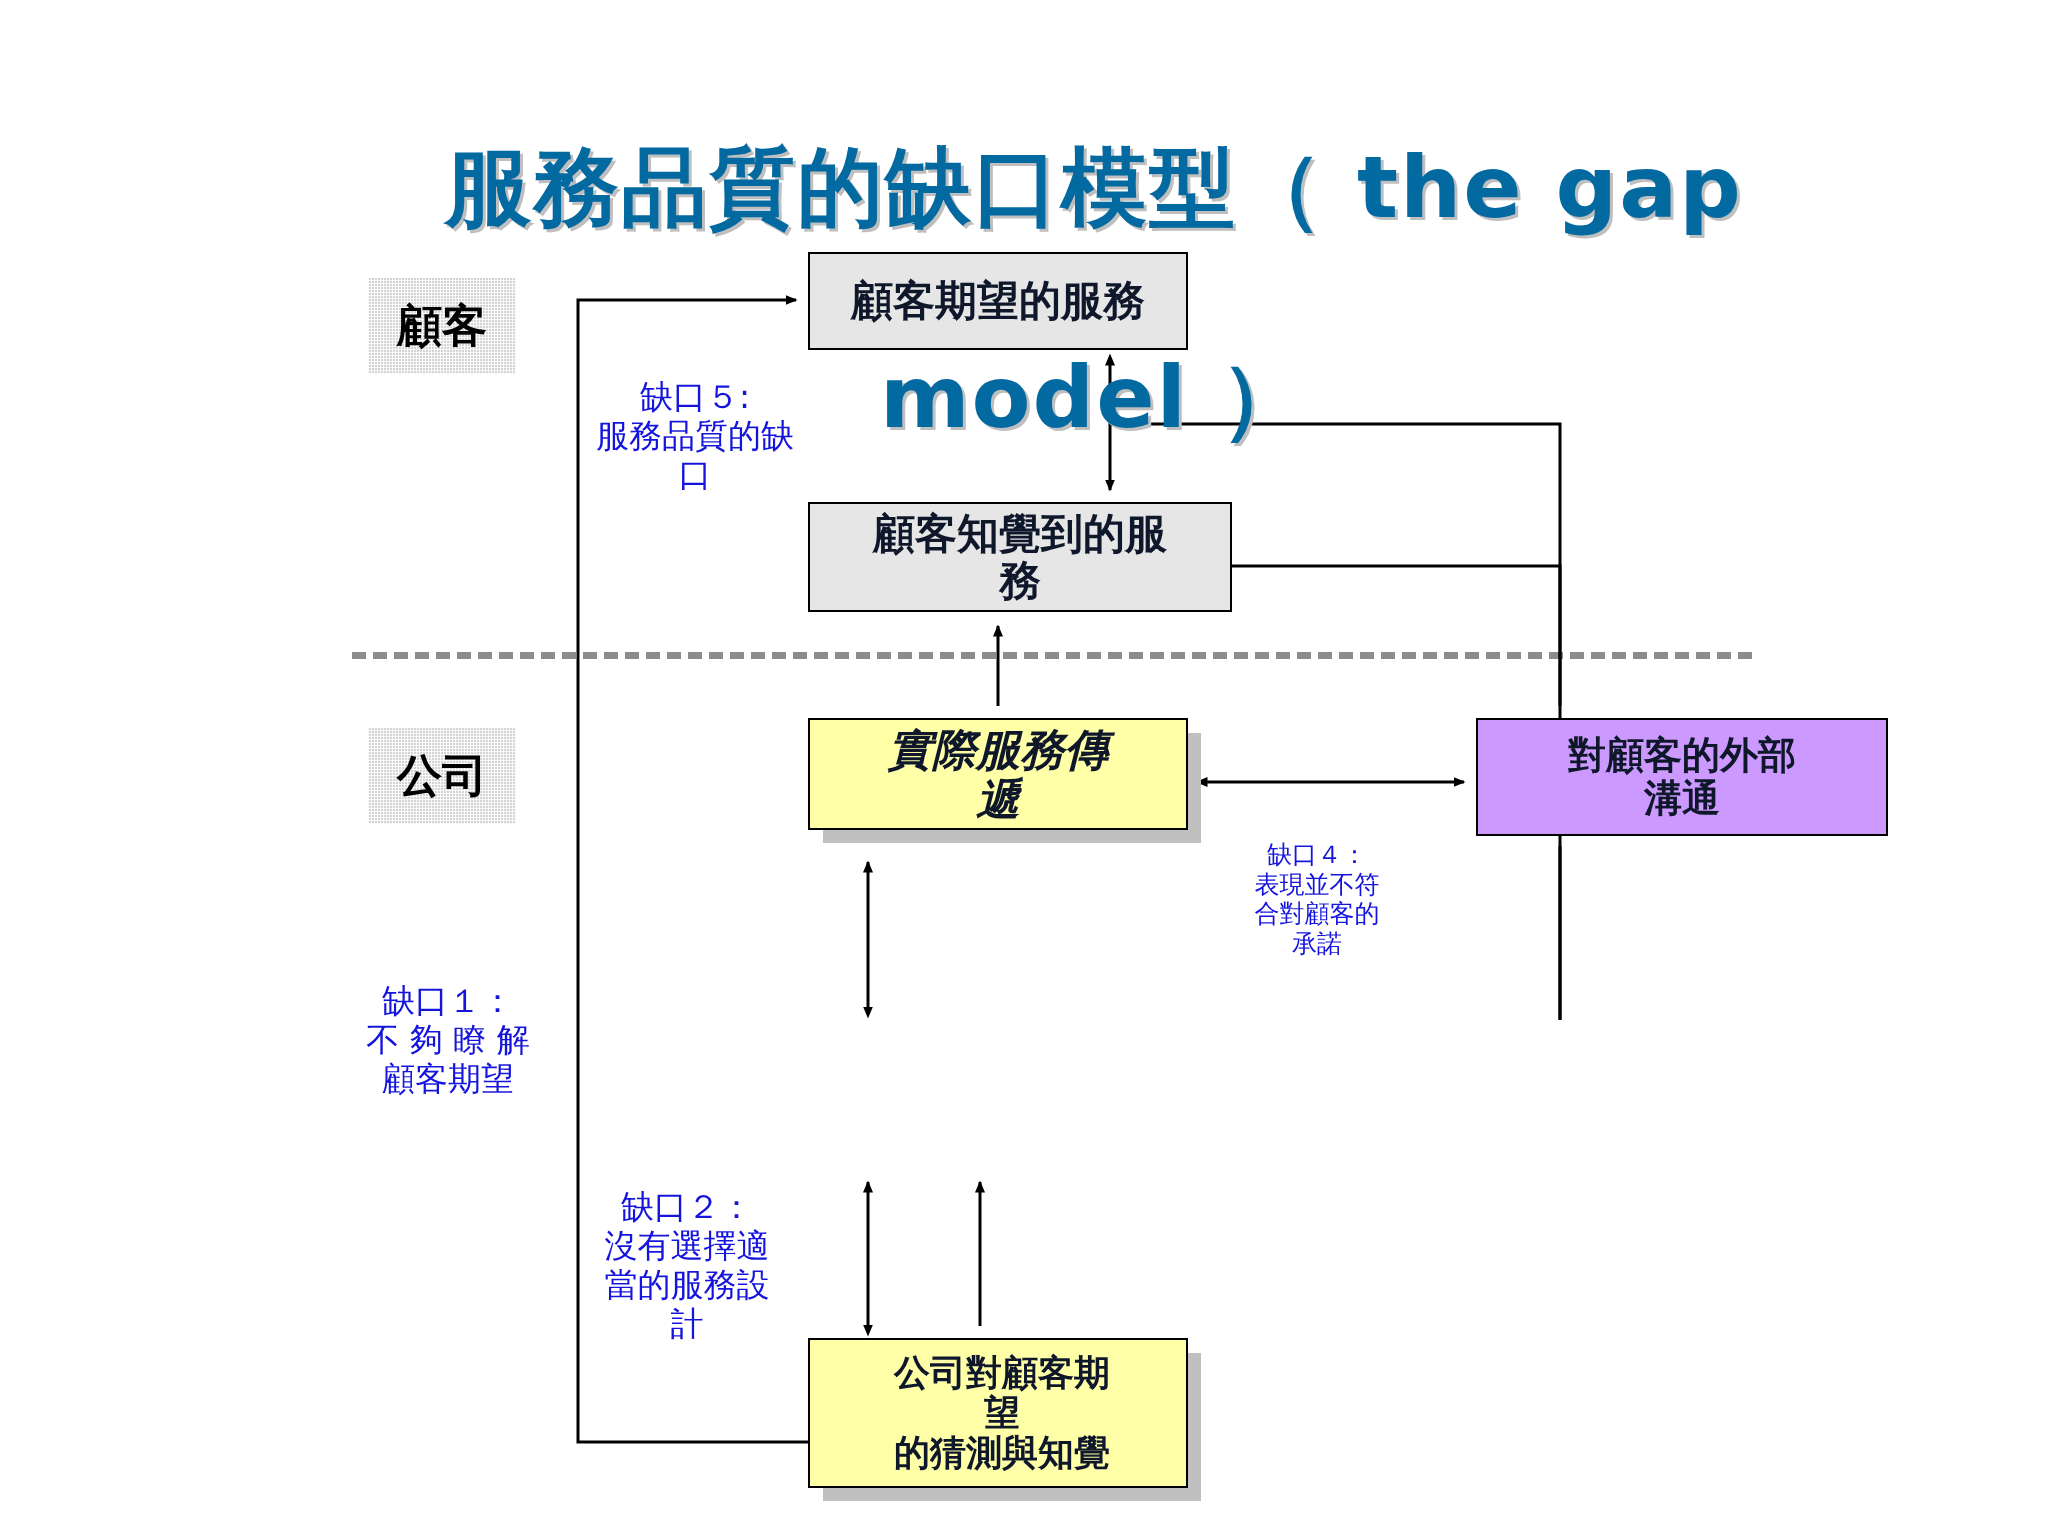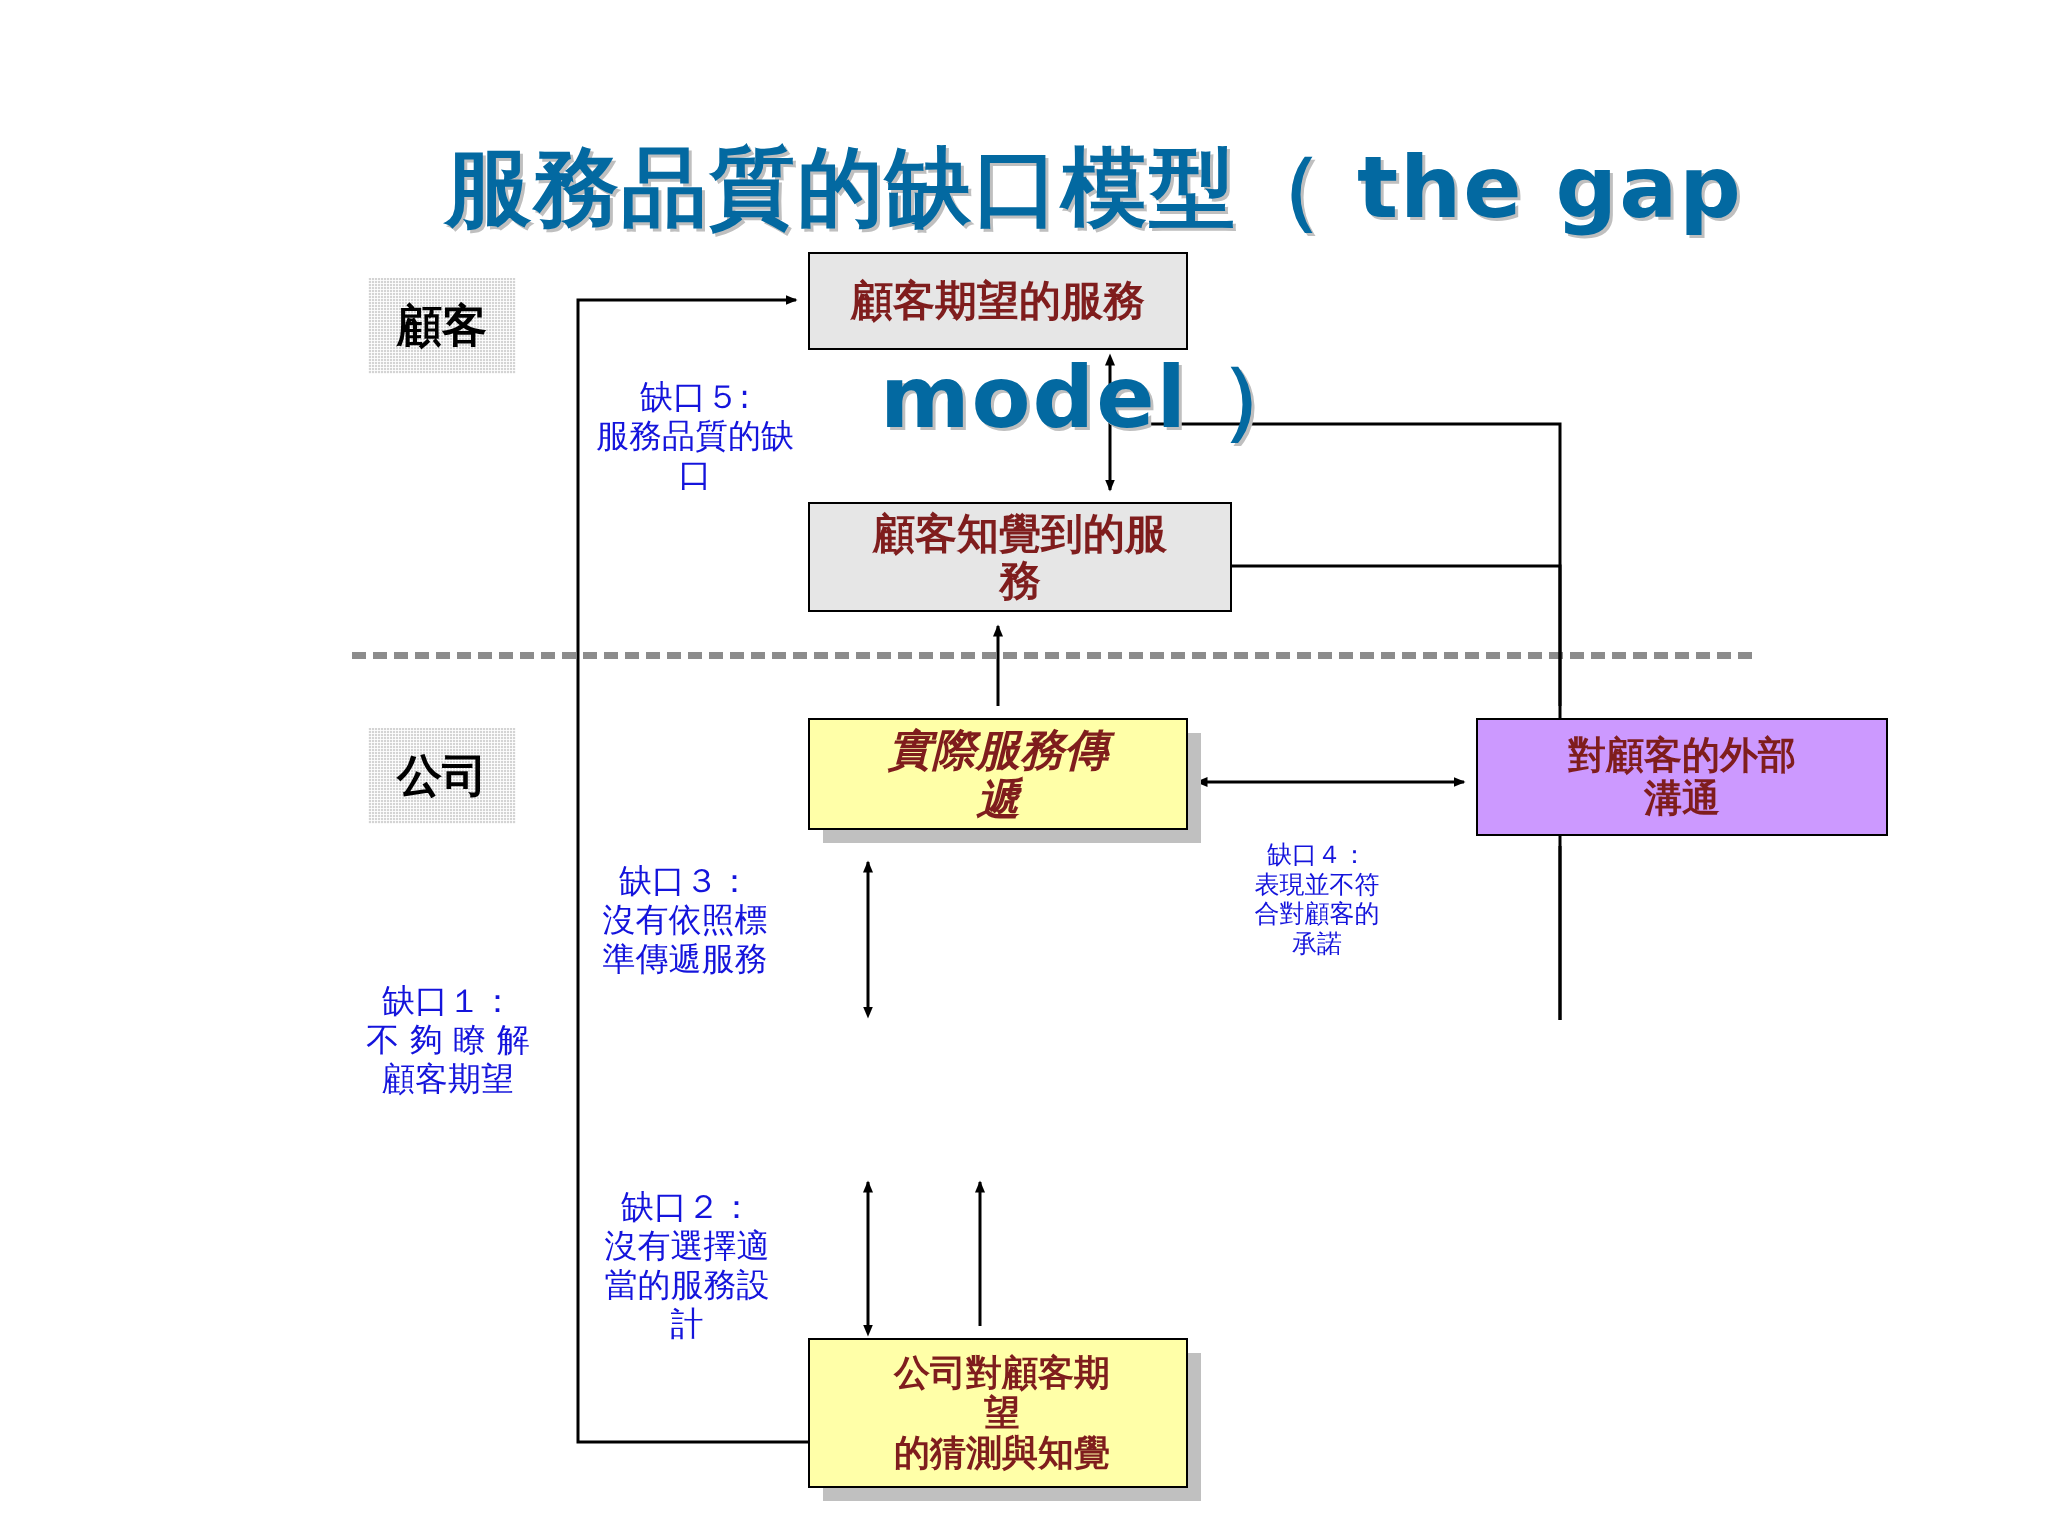--- a/index.html
+++ b/index.html
@@ -56,21 +56,21 @@
   
   .box {
     position: absolute;
     box-sizing: border-box;
     border: 2px solid #000000;
     display: flex;
     align-items: center;
     justify-content: center;
     text-align: center;
     font-weight: bold;
-    color: #7f1d1d;
+    color: #0f172a;
     z-index: 25;
     white-space: pre-line;
   }
   .box.grey   { background: #e6e6e6; border-width: 2px; }
   .box.yellow { background: #ffffa8; box-shadow: 14px 14px 0 -1px #c0c0c0; }
   .box.purple { background: #cc99ff; }
 
   .box .txt { position: relative; display: block; line-height: 1.12; }
 
   
@@ -190,23 +190,20 @@
 
   <div id="box-external" class="box purple">
     <span class="txt">對顧客的外部
 溝通</span>
   </div>
 
   <div id="gap5" class="gap">缺口５:
 服務品質的缺
 口</div>
 
-  <div id="gap3" class="gap">缺口３：
-沒有依照標
-準傳遞服務</div>
 
   <div id="gap1" class="gap">缺口１：
 不 夠 瞭 解
 顧客期望</div>
 
   <div id="gap2" class="gap">缺口２：
 沒有選擇適
 當的服務設
 計</div>
 

